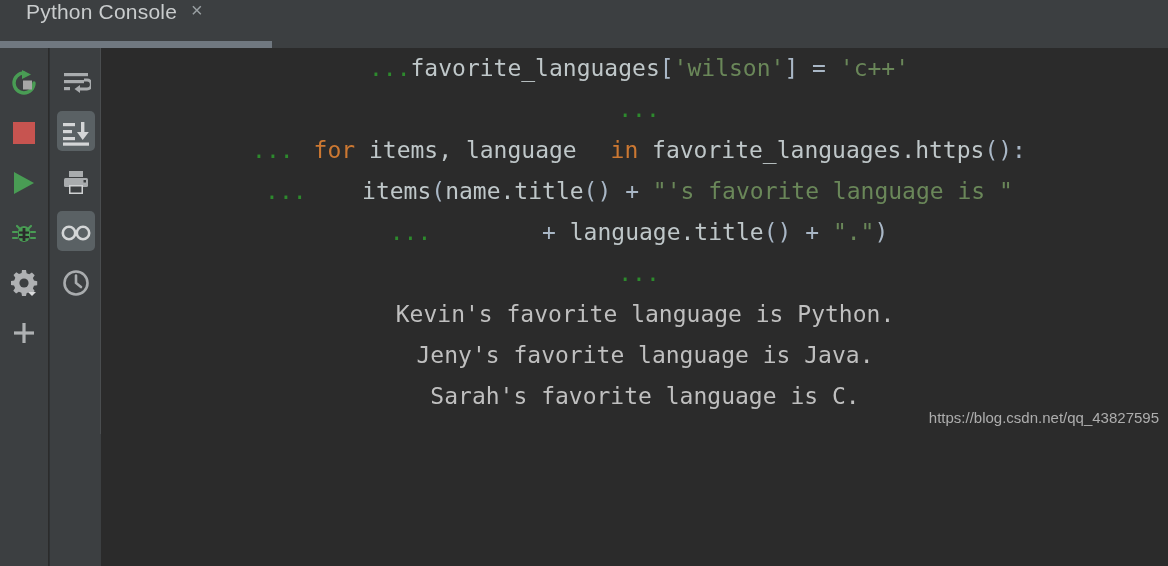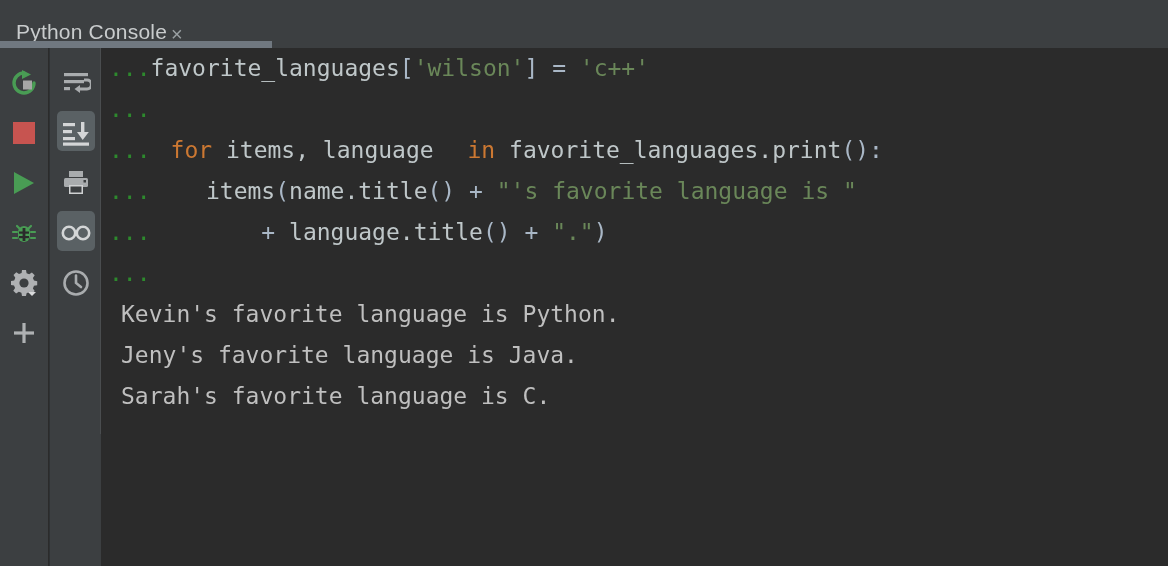--- a/index.html
+++ b/index.html
@@ -10,22 +10,22 @@
   }
   #app{position:relative;width:1168px;height:566px;}
 
   
   .tabbar{
     position:absolute;left:0;top:0;width:1168px;height:48px;
     background:#3c3f41;
   }
   .tab{
     position:absolute;left:0;top:0;height:44px;
-    display:flex;align-items:flex-end;gap:4px;
-    padding:0 20px 0 16px;
+    display:flex;align-items:flex-start;gap:14px;
+    padding:0 20px 0 26px;
     font-family:"Liberation Sans","DejaVu Sans",sans-serif;
   }
   .tab-label{
     font-size:21px;color:#c9cccd;letter-spacing:.2px;white-space:nowrap;
   }
   .tab-close{
     font-size:20px;color:#9aa0a3;line-height:1;cursor:pointer;
     font-family:"Liberation Sans","DejaVu Sans",sans-serif;
   }
   .tab-underline{
@@ -52,20 +52,21 @@
   }
   .tool svg{position:relative;z-index:2;display:block;}
 
   
   .console{
     position:absolute;left:100px;top:48px;
     width:1068px;height:386px;
     background:#2b2b2b;
     border-left:1px solid #4a4d4f;
     overflow:hidden;
+    text-align:center;
   }
   .lines{position:absolute;left:0;top:0;right:0;}
   .line{
     height:41px;line-height:41px;
     font-size:23px;white-space:pre;
     padding-left:8px;
     color:#a9b7c6;
   }
   .prompt{color:#2d8a2d;}
   .kw{color:#cc7832;margin-left:20px;}
@@ -193,25 +194,26 @@
         <circle cx="14" cy="14" r="11.5" fill="none" stroke="#a9acae" stroke-width="2.6"></circle>
         <path d="M14 6.5 V14 L19 18" fill="none" stroke="#a9acae" stroke-width="2.6" stroke-linecap="round"></path>
       </svg>
     </div>
   </div>
 
   <div class="console">
     <div class="lines" id="console-lines">
         <div class="line"><span class="prompt">...</span><span class="id">favorite_languages</span><span class="punc">[</span><span class="str">'wilson'</span><span class="punc">] = </span><span class="str">'c++'</span></div>
         <div class="line"><span class="prompt">...</span></div>
-        <div class="line"><span class="prompt">...</span><span class="kw">for</span><span class="id"> items, language </span><span class="kw">in</span><span class="id"> favorite_languages.print</span><span class="punc">():</span></div>
+        <div class="line"><span class="prompt">...</span><span class="kw">for</span><span class="id"> items, language </span><span class="kw">in</span><span class="id"> favorite_languages.https</span><span class="punc">():</span></div>
         <div class="line"><span class="prompt">...</span><span class="id">    items</span><span class="punc">(</span><span class="id">name.title</span><span class="punc">() + </span><span class="str">"'s favorite language is "</span></div>
         <div class="line"><span class="prompt">...</span><span class="punc">        + </span><span class="id">language.title</span><span class="punc">() + </span><span class="str">"."</span><span class="punc">)</span></div>
         <div class="line"><span class="prompt">...</span></div>
         <div class="line"><span class="out">Kevin's favorite language is Python.</span></div>
         <div class="line"><span class="out">Jeny's favorite language is Java.</span></div>
         <div class="line"><span class="out">Sarah's favorite language is C.</span></div>
         <div class="line">&nbsp;</div>
         <div class="line"><span class="ps1">&gt;&gt;&gt;</span></div>
       </div>
+    <div class="watermark">https://blog.csdn.net/qq_43827595</div>
   </div>
 
 </div>
 
 </body></html>

